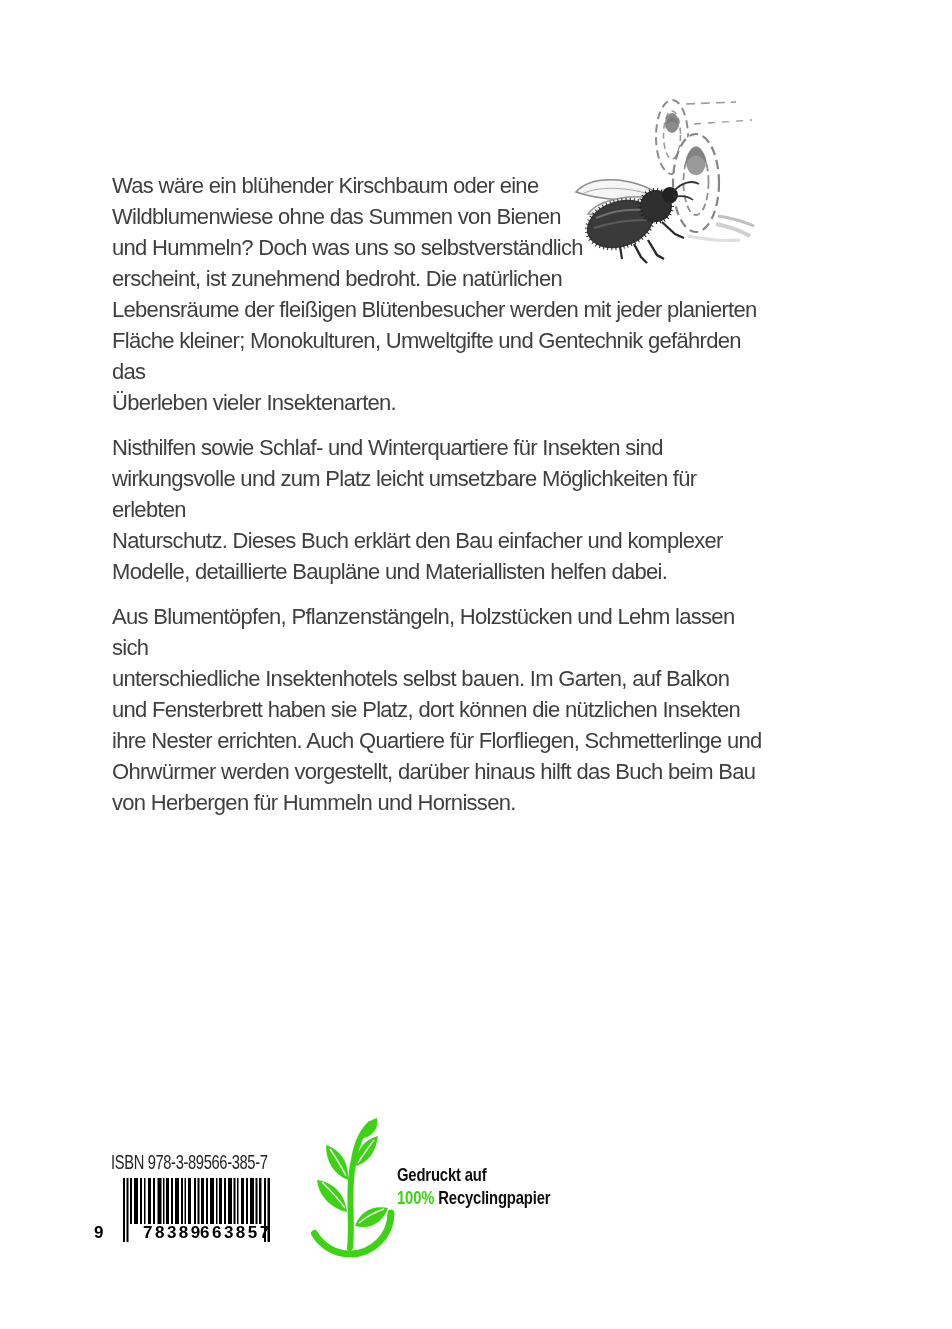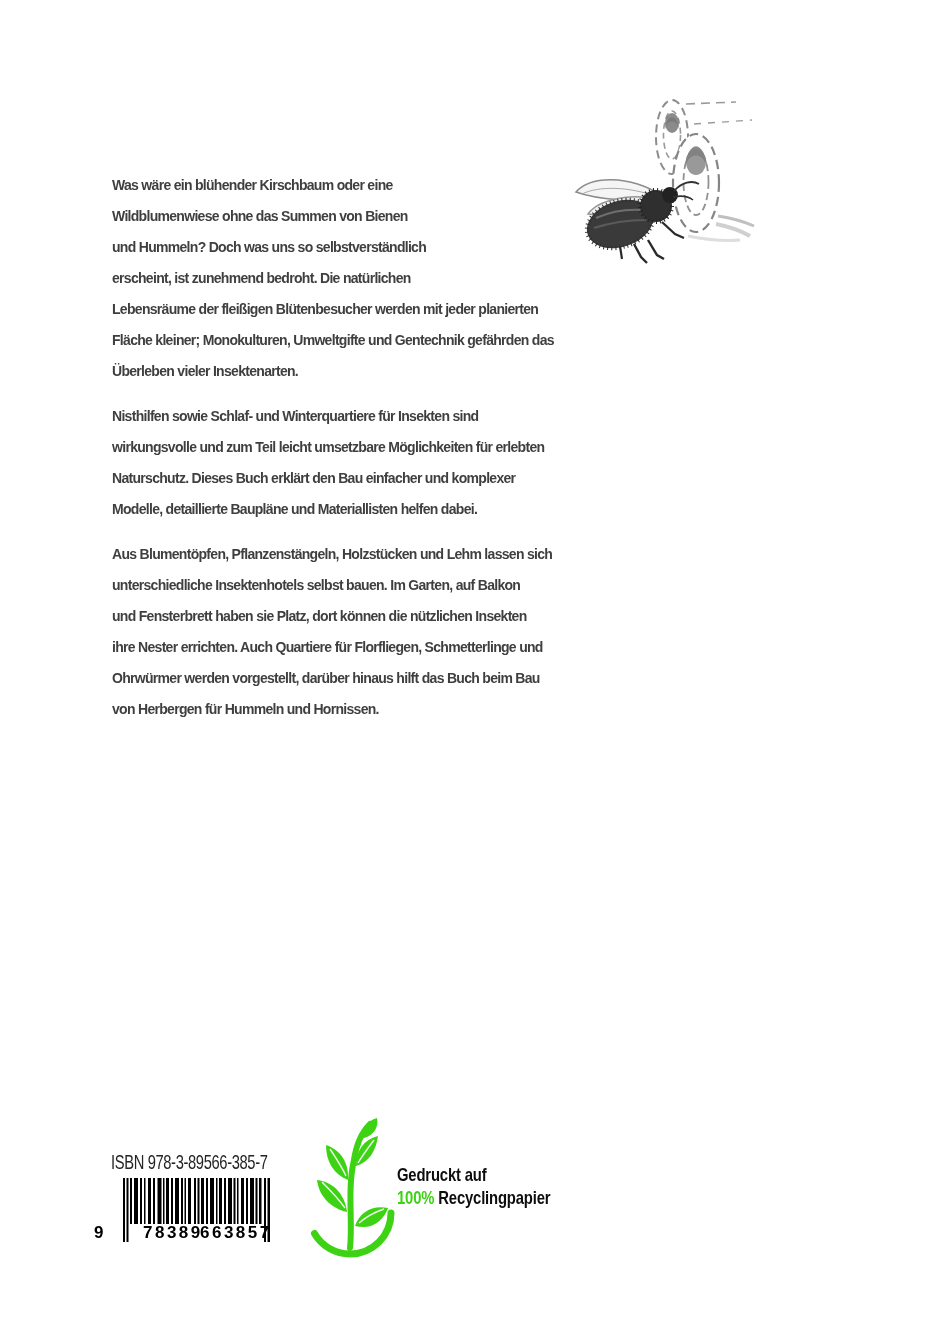--- a/index.html
+++ b/index.html
@@ -12,22 +12,22 @@
   html,body{margin:0;padding:0;}
   body{
     width:952px;height:1329px;position:relative;background:#ffffff;
     font-family:"Liberation Sans",sans-serif;overflow:hidden;
   }
   .page{position:absolute;inset:0;background:#fff;}
 
   
   .blurb{
     position:absolute;left:112px;top:170px;width:660px;
-    color:var(--text);font-size:14px;line-height:31px;letter-spacing:-0.7px;
-    font-weight:700;
+    color:var(--text);font-size:22px;line-height:31px;letter-spacing:-0.7px;
+    font-weight:400;
   }
   .blurb p{margin:0 0 14px 0;white-space:pre-line;}
 
   
   .bee-illu{position:absolute;left:568px;top:96px;width:188px;height:174px;}
 
   
   .isbn-label{
     position:absolute;left:111px;top:1150px;color:#242424;
     font-size:21px;letter-spacing:-0.5px;transform:scaleX(.70);transform-origin:left top;
@@ -102,21 +102,21 @@
 
   <main class="blurb">
     <p>Was wäre ein blühender Kirschbaum oder eine
 Wildblumenwiese ohne das Summen von Bienen
 und Hummeln? Doch was uns so selbstverständlich
 erscheint, ist zunehmend bedroht. Die natürlichen
 Lebensräume der fleißigen Blütenbesucher werden mit jeder planierten
 Fläche kleiner; Monokulturen, Umweltgifte und Gentechnik gefährden das
 Überleben vieler Insektenarten.</p>
     <p>Nisthilfen sowie Schlaf- und Winterquartiere für Insekten sind
-wirkungsvolle und zum Teil leicht umsetzbare Möglichkeiten für erlebten
+wirkungsvolle und zum Platz leicht umsetzbare Möglichkeiten für erlebten
 Naturschutz. Dieses Buch erklärt den Bau einfacher und komplexer
 Modelle, detaillierte Baupläne und Materiallisten helfen dabei.</p>
     <p>Aus Blumentöpfen, Pflanzenstängeln, Holzstücken und Lehm lassen sich
 unterschiedliche Insektenhotels selbst bauen. Im Garten, auf Balkon
 und Fensterbrett haben sie Platz, dort können die nützlichen Insekten
 ihre Nester errichten. Auch Quartiere für Florfliegen, Schmetterlinge und
 Ohrwürmer werden vorgestellt, darüber hinaus hilft das Buch beim Bau
 von Herbergen für Hummeln und Hornissen.</p>
   </main>
 

